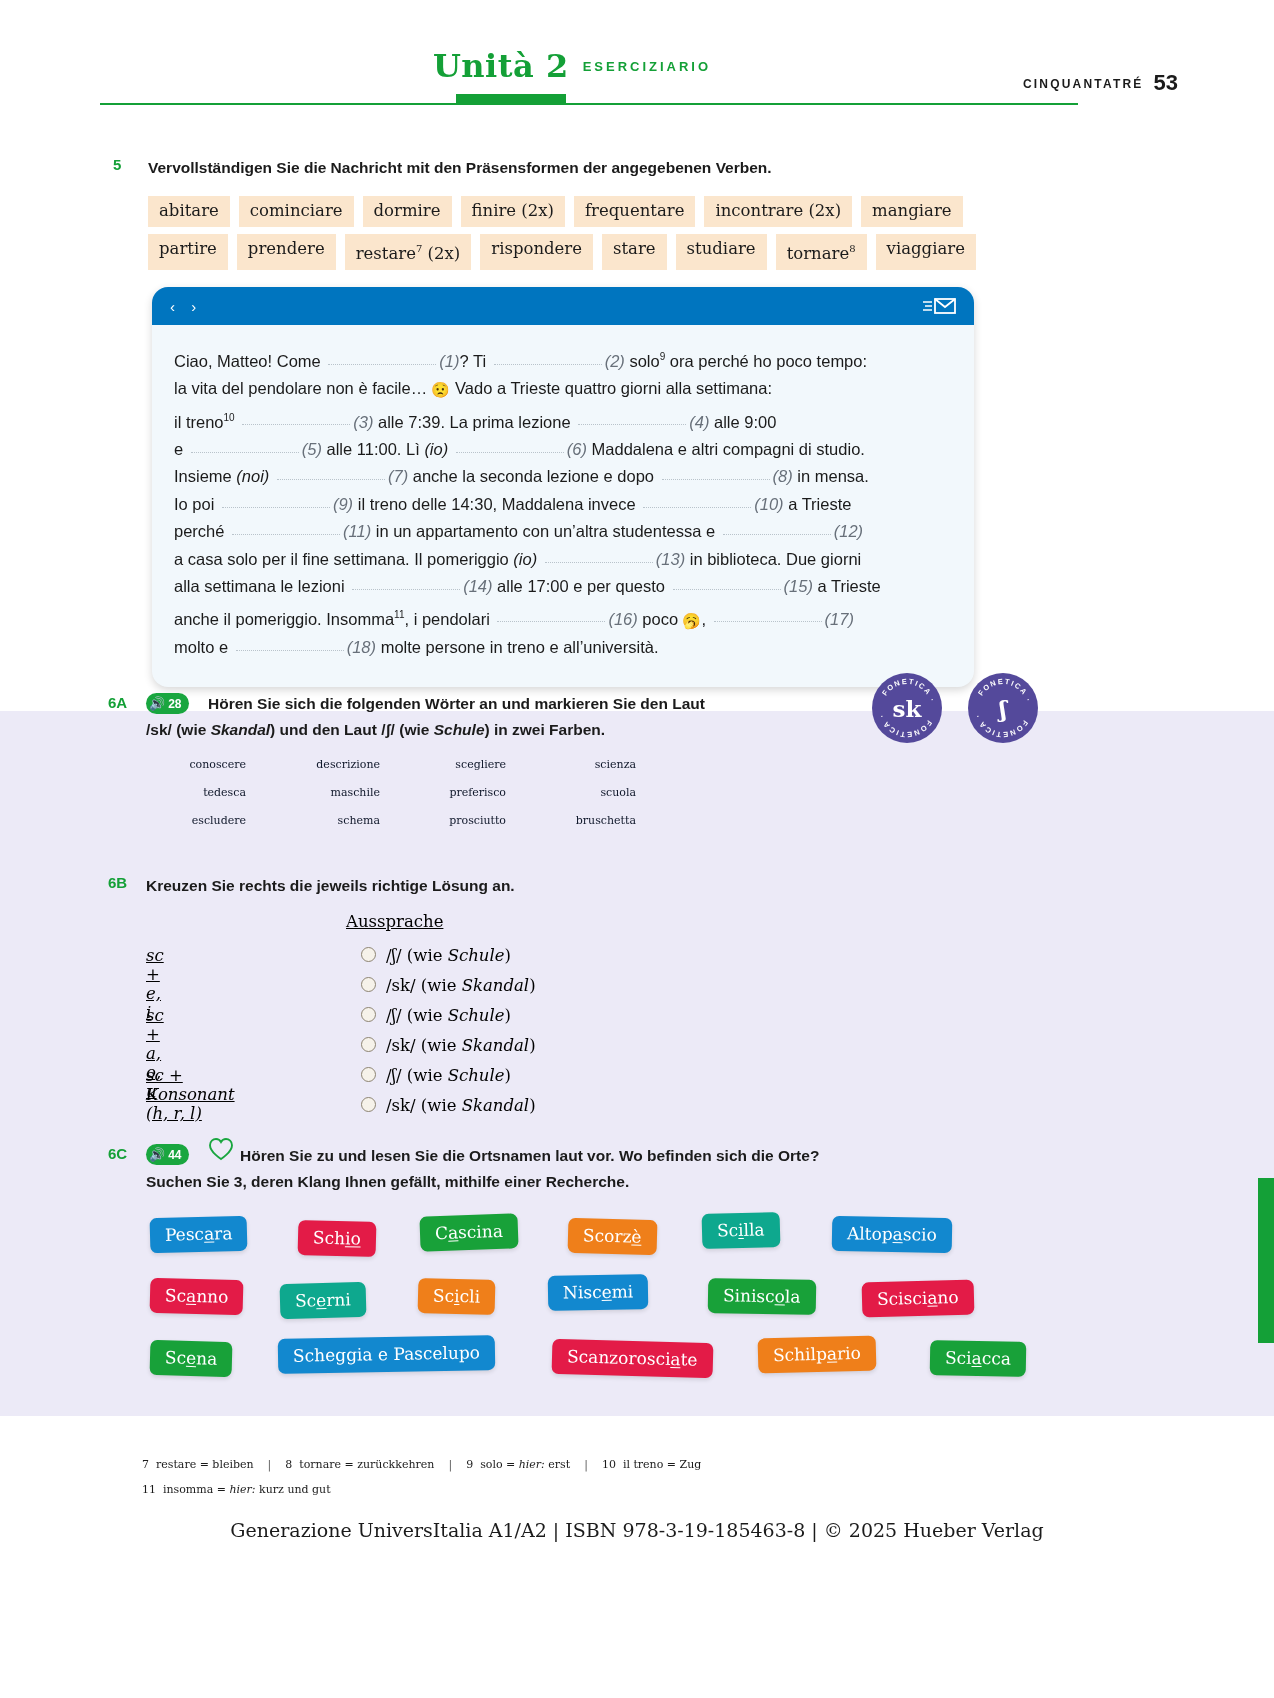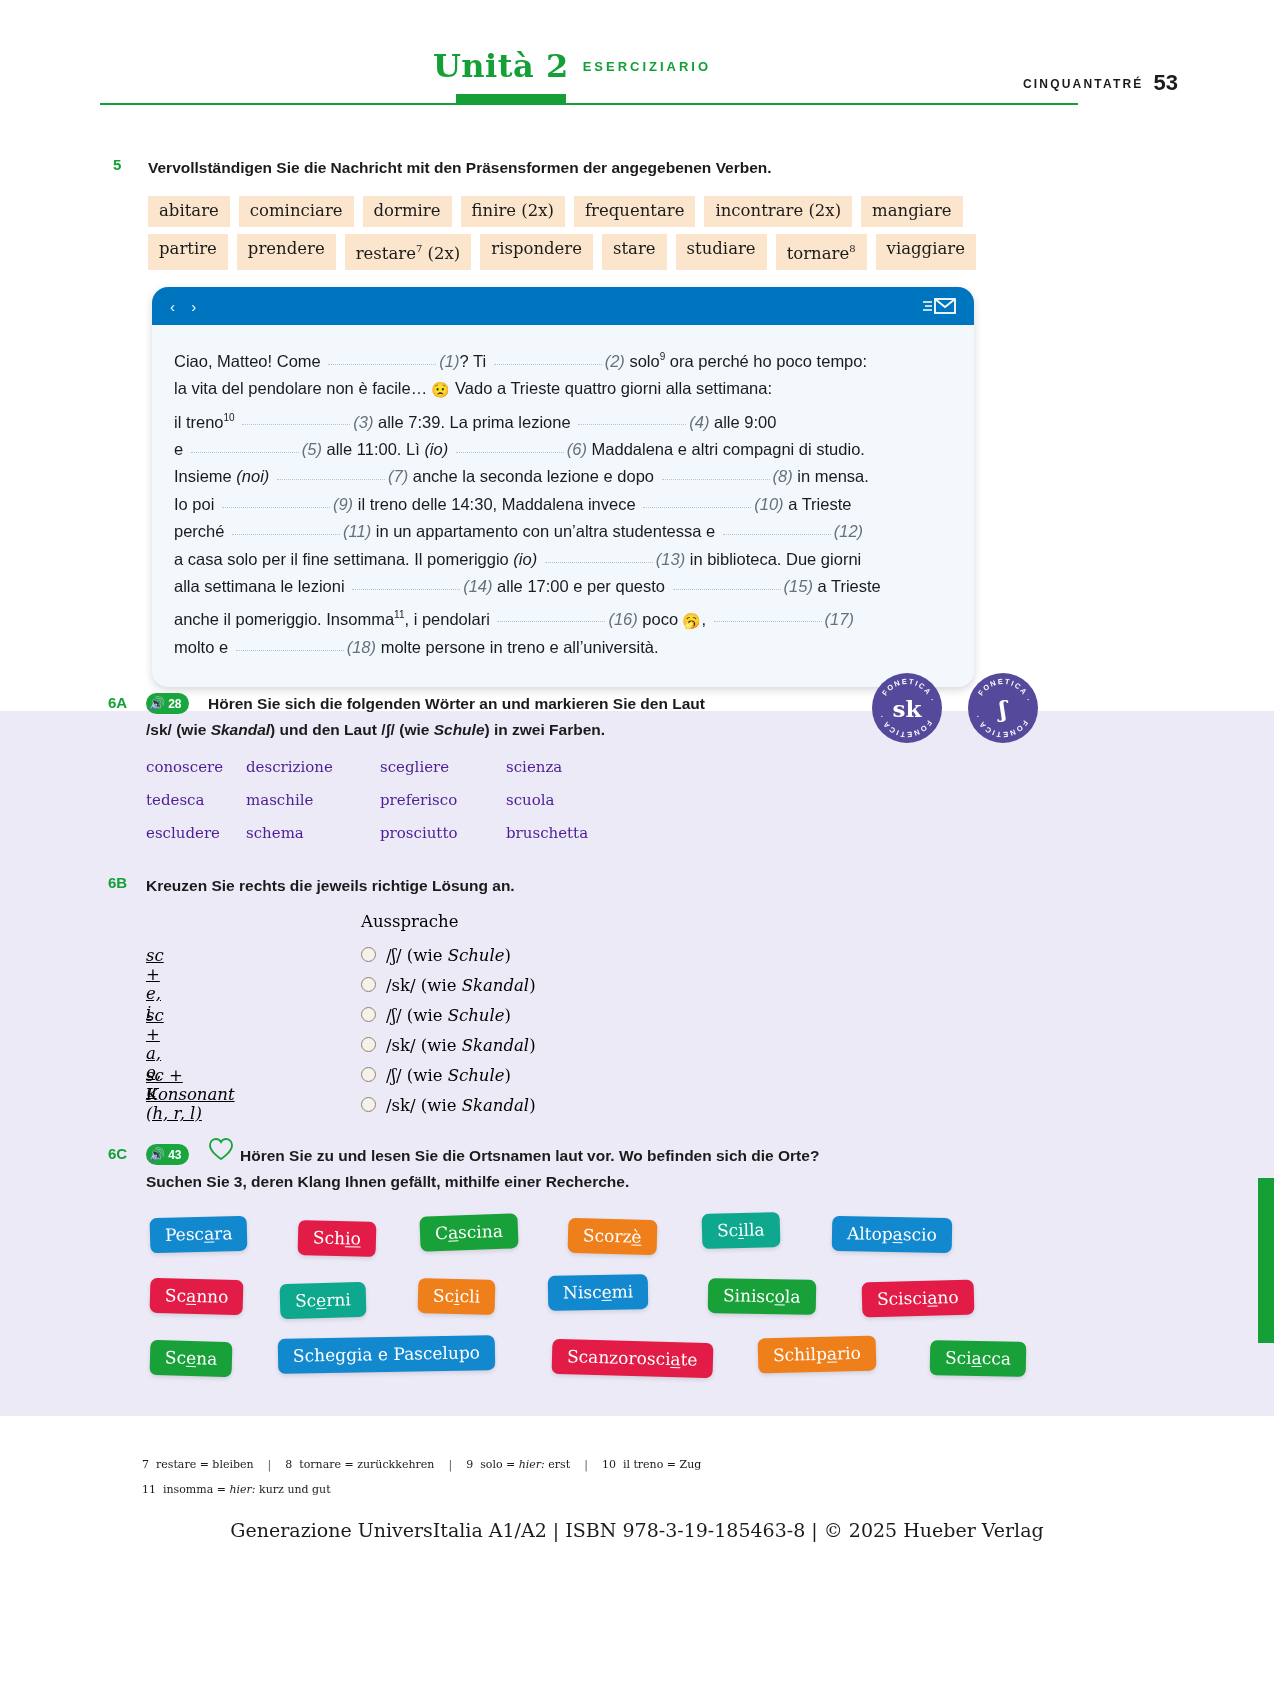--- a/index.html
+++ b/index.html
@@ -118,27 +118,27 @@
     background:#19a63f;border-radius:11px;height:21px;
     padding:0 7px 0 3px;color:#fff;vertical-align:-4px;
   }
   .audio .spk{font-size:13px;line-height:1;margin-right:3px;}
   .audio .trk{font-size:12px;font-weight:bold;line-height:1;}
 
   
   .wordgrid{position:absolute;left:146px;top:758px;}
   .wordgrid .wrow{display:flex;margin-bottom:15px;}
   .wordgrid .w{
-    font-family:"DejaVu Serif", serif;font-size:15px;color:#4c1d95;
+    font-family:"DejaVu Serif", serif;font-size:11px;color:#0f172a;text-align:right;
   }
   .wc1{width:100px;}.wc2{width:134px;}.wc3{width:126px;}.wc4{width:130px;}
 
   
   .tbl{position:absolute;left:146px;top:912px;font-family:"DejaVu Serif", serif;}
-  .tbl .hdr{position:absolute;left:215px;top:0;font-size:16.5px;}
+  .tbl .hdr{position:absolute;left:200px;top:0;font-size:16.5px;text-decoration:underline;}
   .tbl .lab{position:absolute;font-size:16.5px;font-style:italic;text-decoration:underline;}
   .tbl .opt{position:absolute;left:215px;font-size:16.5px;white-space:nowrap;}
   .radio{
     display:inline-block;width:13px;height:13px;border-radius:50%;
     border:1.4px solid #8d8473;background:#f6f2ea;
     vertical-align:-1px;margin-right:10px;
   }
 
   
   .tags{position:absolute;left:140px;top:1207px;width:980px;height:190px;}
@@ -325,21 +325,21 @@
         <div class="lab" style="left: 0px; top: 154px;">sc + Konsonant <span style="font-style:italic">(h, r, l)</span></div>
         <div class="opt" style="top: 154px;"><span class="radio"></span>/ʃ/ (wie <i>Schule</i>)</div>
         <div class="opt" style="top: 184px;"><span class="radio"></span>/sk/ (wie <i>Skandal</i>)</div>
       </div>
   </div>
 
   <div class="ex-num" style="left:108px;top:1145px;">6C</div>
   <div style="position:absolute;left:146px;top:1141px;">
     <span class="audio">
       <span class="spk">🔊</span>
-      <span class="trk">43</span>
+      <span class="trk">44</span>
     </span>
   </div>
   <div style="position:absolute;left:208px;top:1137px;">
     <svg width="26" height="24" viewBox="0 0 26 24" aria-hidden="true">
       <path d="M13 22 C13 22 2 15 2 8.2 C2 4.4 5 2 8 2 C10.4 2 12.2 3.5 13 5 C13.8 3.5 15.6 2 18 2 C21 2 24 4.4 24 8.2 C24 15 13 22 13 22 Z" fill="none" stroke="#19a63f" stroke-width="1.9"></path>
     </svg>
   </div>
   <div class="ex-head" style="left:240px;top:1143px;width:760px;">
     <span>Hören Sie zu und lesen Sie die Ortsnamen laut vor. Wo befinden sich die Orte?</span><br>
     <span style="margin-left:-94px;">Suchen Sie 3, deren Klang Ihnen gefällt, mithilfe einer Recherche.</span>

